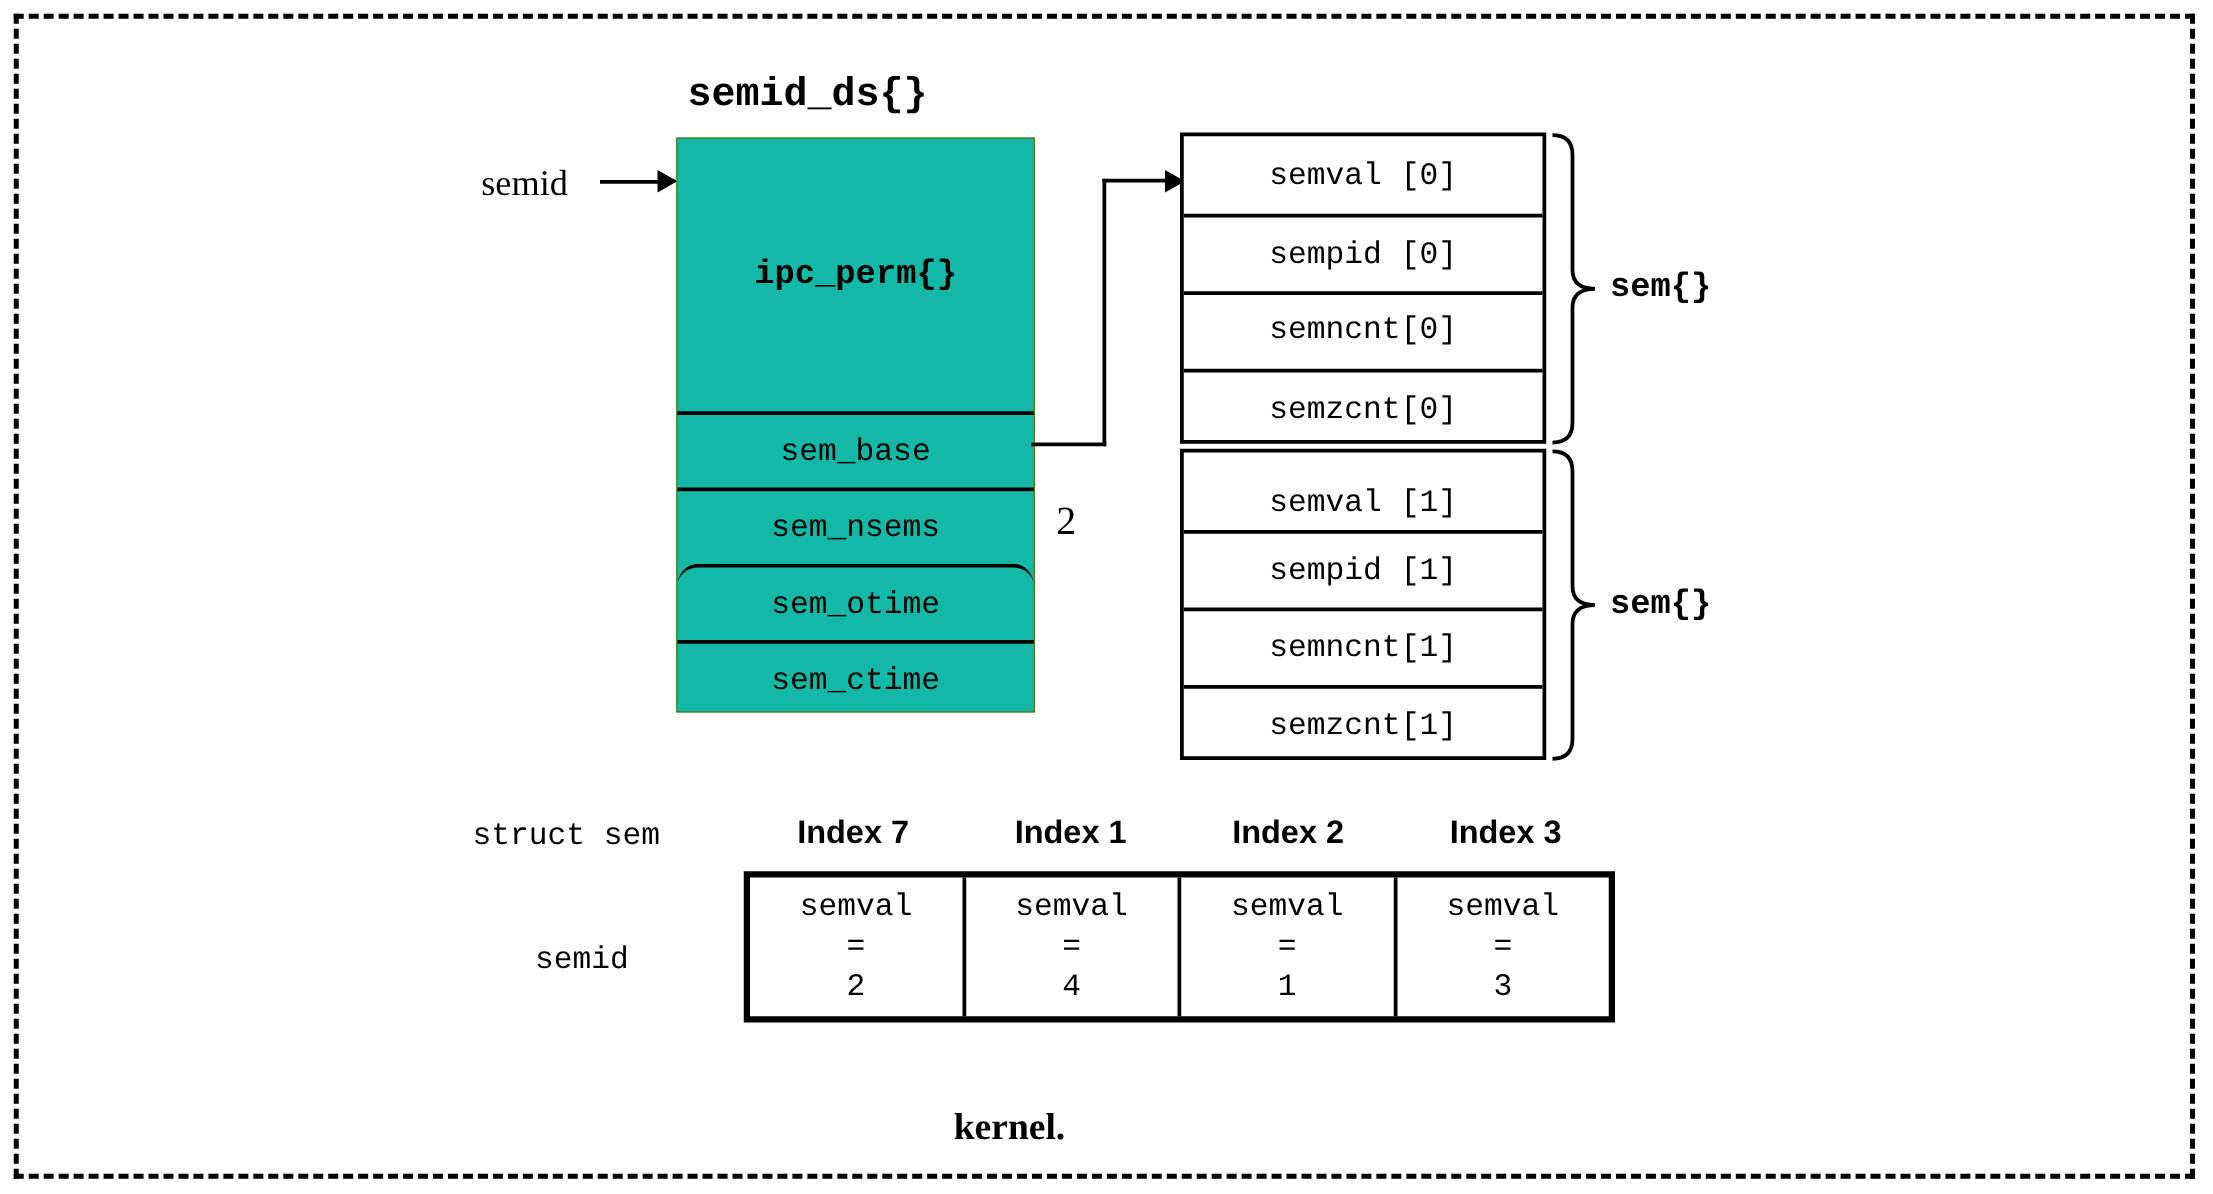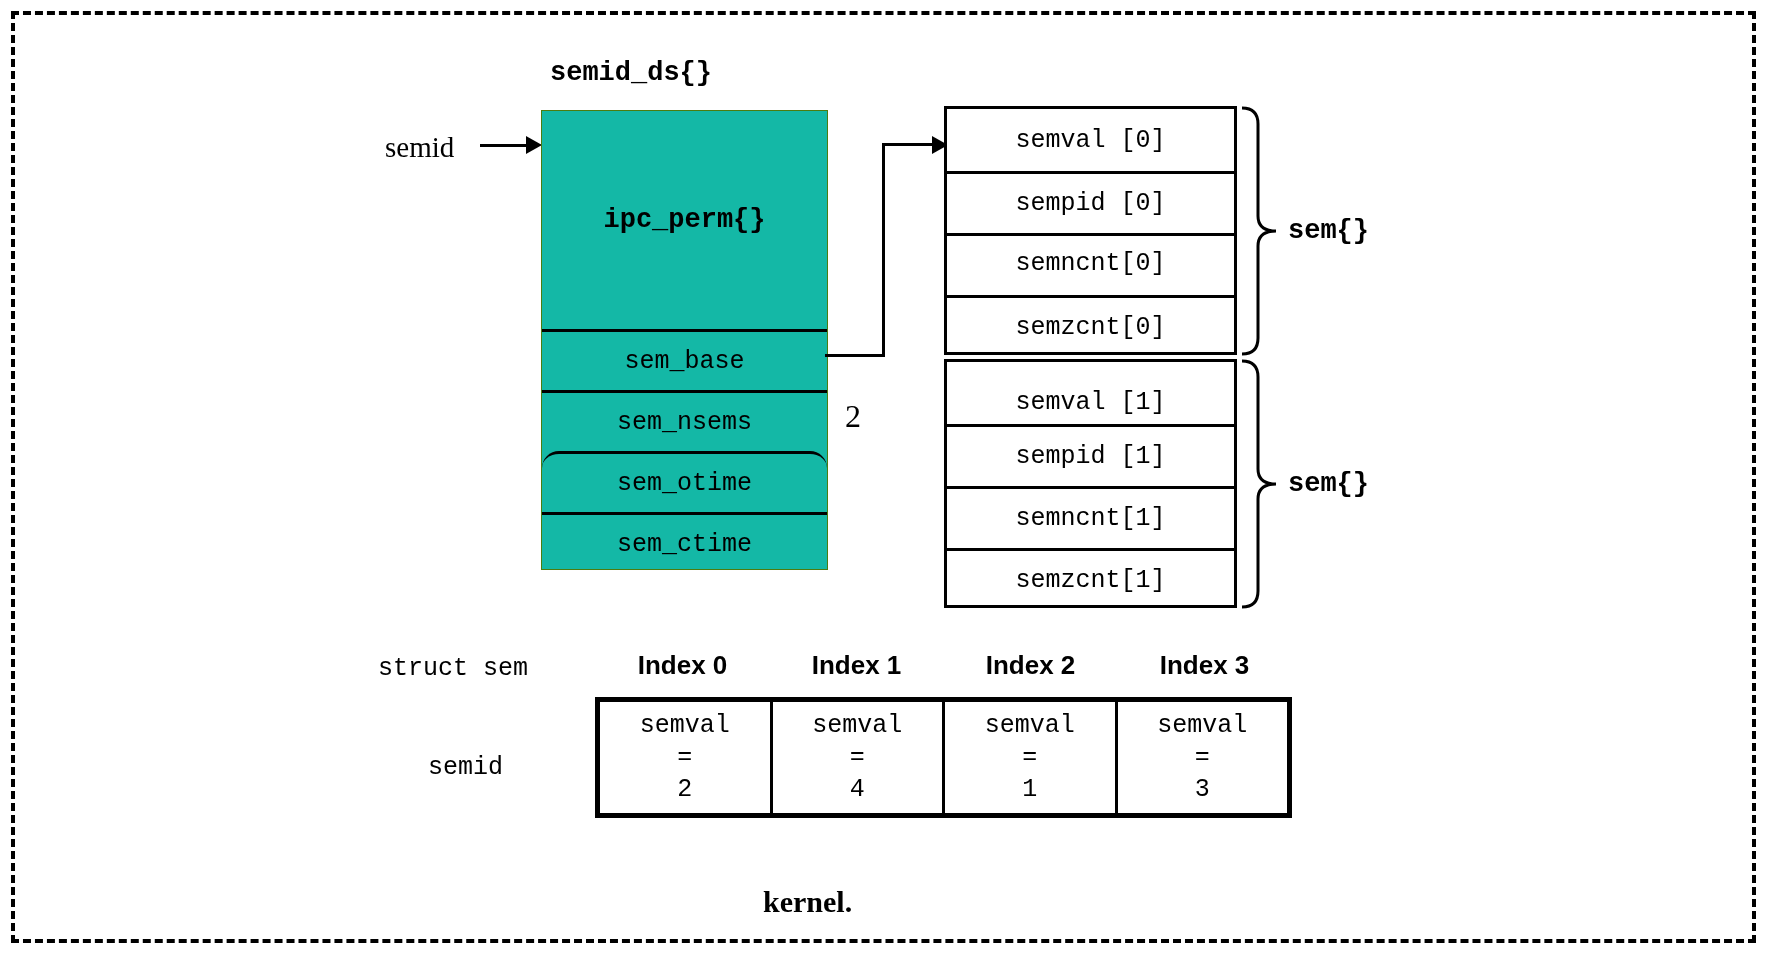--- a/index.html
+++ b/index.html
@@ -145,21 +145,21 @@
     white-space: pre;
   }
 </style>
 </head>
 <body>
 
 <div id="canvas">
 
   <div class="kernel-border"></div>
 
-  <div class="label mono bold" style="left:550px; top:60px; font-size:27px;">semid_ds{}</div>
+  <div class="label mono bold" style="left:550px; top:60px; font-size:32px;">semid_ds{}</div>
 
   <div class="label serif" style="left:385px; top:133px; font-size:29px;">semid</div>
   <div class="hline" style="left:480px; top:144px; width:50px;"></div>
   <div class="arrowhead-right" style="left:526px; top:136px;"></div>
 
   <div class="struct-box" style="left:541px; top:110px; width:287px; height:460px;">
 
     <div class="row" style="top:0px; height:218px; font-weight:bold; font-size:27px;">ipc_perm{}</div>
 
     <div class="row topline" style="top:218px; height:61px;">sem_base</div>
@@ -200,21 +200,21 @@
   </div>
 
   <svg style="position:absolute; left:1238px; top:357px;" width="46" height="254">
     <path d="M 4 4 Q 20 4 20 20 L 20 112 Q 20 127 38 127 Q 20 127 20 142 L 20 234 Q 20 250 4 250" fill="none" stroke="#000000" stroke-width="3"></path>
   </svg>
   <div class="label mono bold" style="left:1288px; top:471px; font-size:27px;">sem{}</div>
 
   <div class="label mono" style="left:378px; top:656px; font-size:25px;">struct sem</div>
   <div class="label mono" style="left:428px; top:755px; font-size:25px;">semid</div>
 
-  <div class="index-head" style="left:595px; top:650px; width:175px;">Index 0</div>
+  <div class="index-head" style="left:595px; top:650px; width:175px;">Index 7</div>
   <div class="index-head" style="left:769px; top:650px; width:175px;text-align:center;">Index 1</div>
   <div class="index-head" style="left:943px; top:650px; width:175px;">Index 2</div>
   <div class="index-head" style="left:1117px; top:650px; width:175px;">Index 3</div>
 
   <div class="index-table" style="left:595px; top:697px; width:697px; height:121px;">
     <div class="index-cell">
       <span>semval</span>
       <span>=</span>
       <span>2</span>
     </div>

